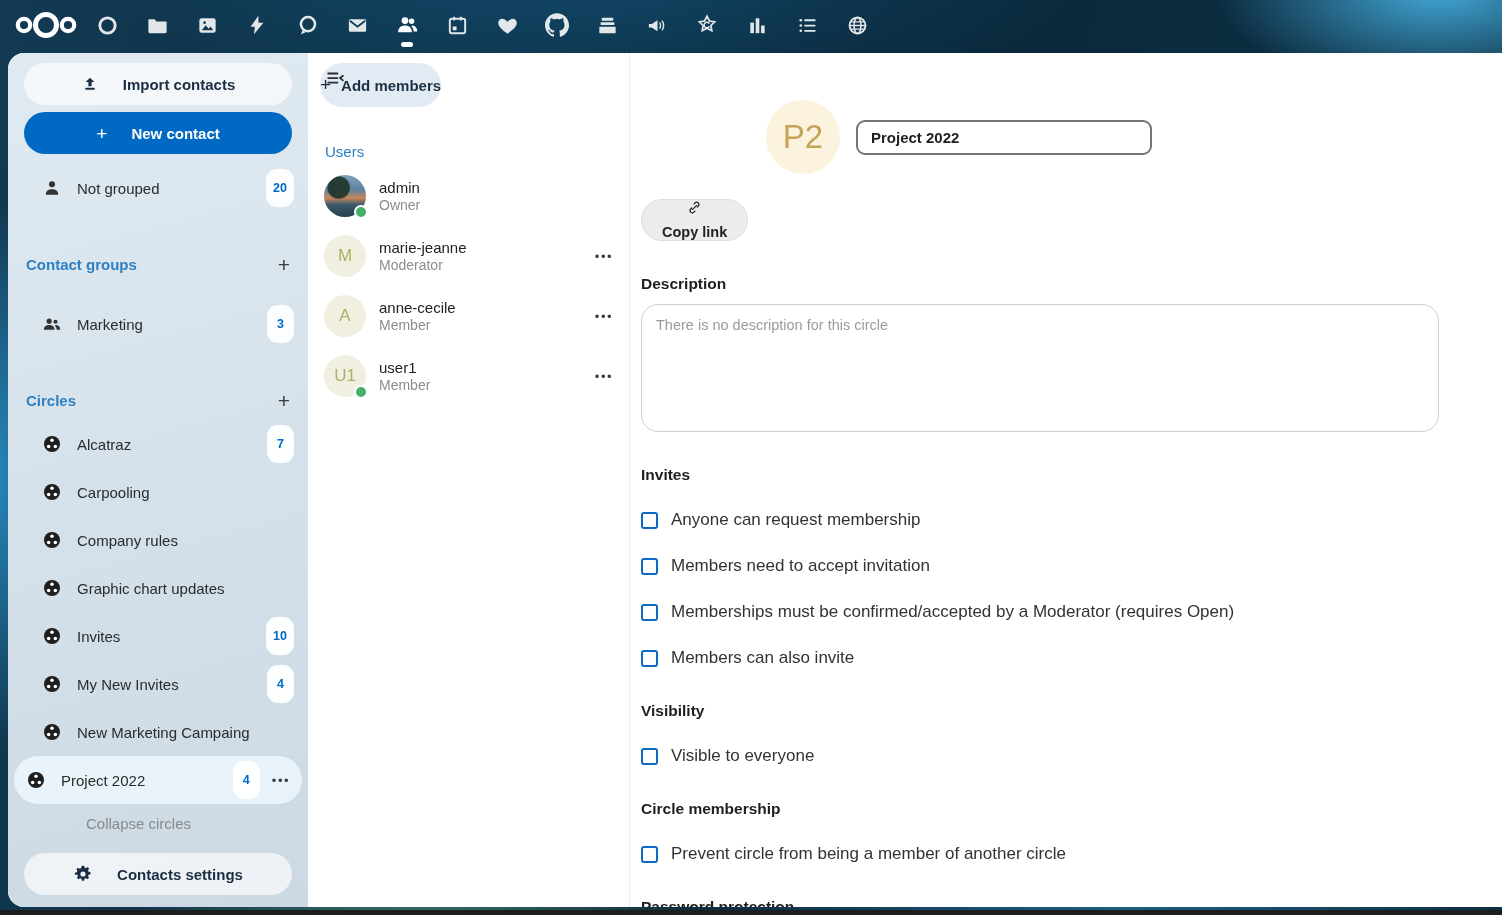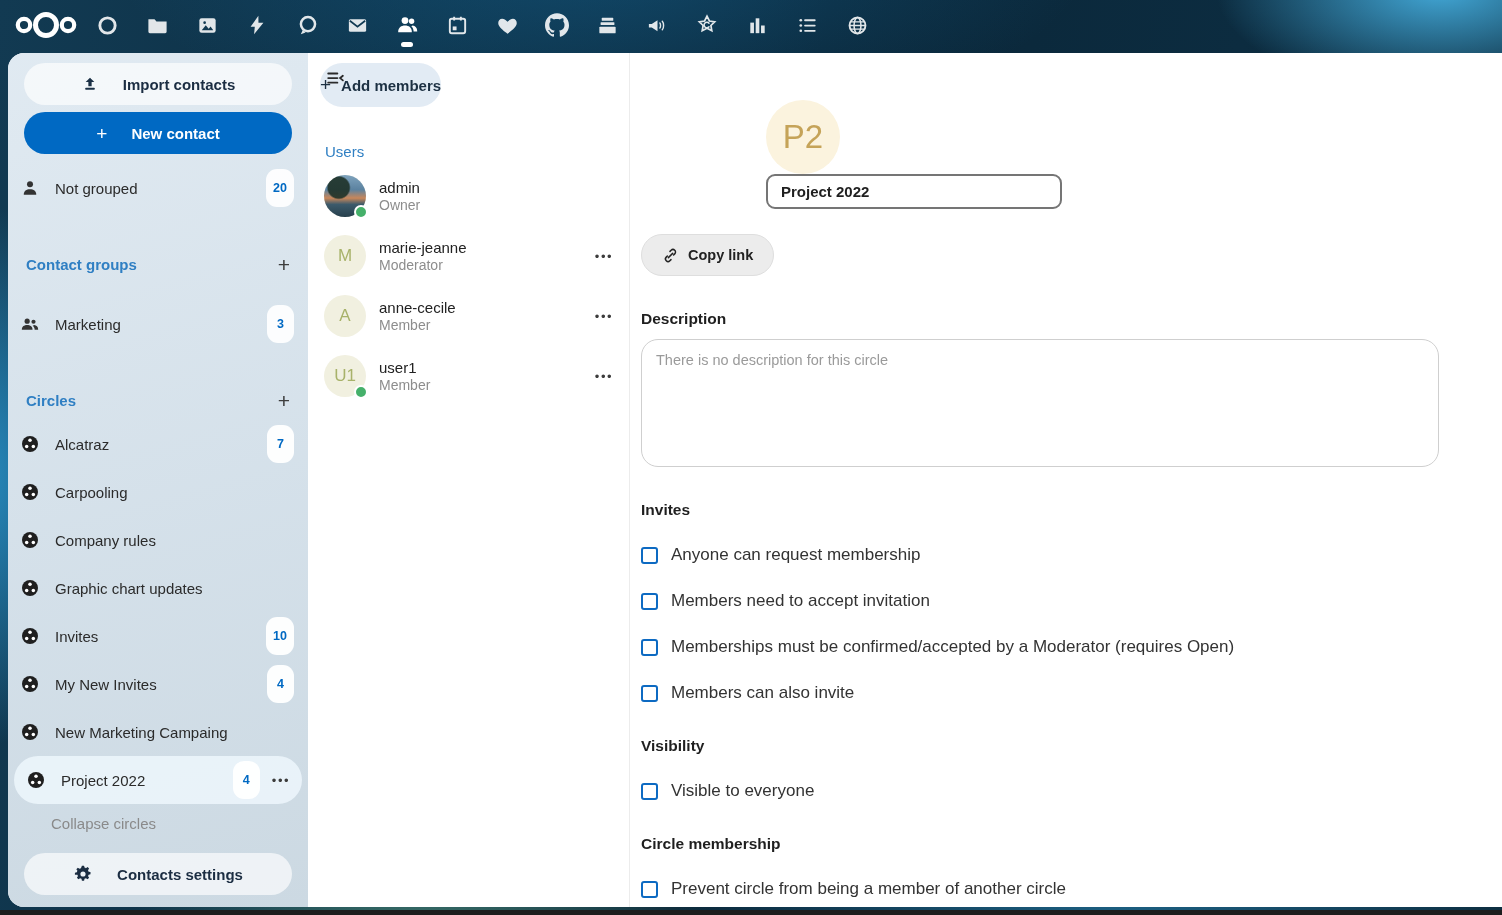--- a/index.html
+++ b/index.html
@@ -36,37 +36,37 @@
   
   .sidebar { width:300px; flex:0 0 300px; display:flex; flex-direction:column;
     background:linear-gradient(165deg, rgba(223,233,241,.96) 0%, rgba(209,222,232,.93) 55%, rgba(200,214,224,.93) 100%);
     padding-top:10px; }
   .pill-btn { display:flex; align-items:center; justify-content:center; gap:24px;
     height:42px; margin:0 16px; border-radius:21px; border:none; cursor:pointer;
     font-weight:bold; font-size:15px; font-family:inherit; }
   .pill-btn.light { background:rgba(255,255,255,.66); color:#1b2d42; }
   .pill-btn.primary { background:#0069c3; color:#fff; margin-top:7px; }
   .pill-btn .plus { font-size:19px; font-weight:400; line-height:1; }
-  .side-row { display:flex; align-items:center; height:44px; padding:0 14px 0 12px; cursor:pointer; }
+  .side-row { display:flex; align-items:center; height:44px; padding:0 14px 0 34px; cursor:pointer; }
   .side-row .row-icon { width:20px; height:20px; margin-right:15px; flex:0 0 20px; }
   .side-row .row-label { flex:1; font-size:15px; color:#2b2b2b; white-space:nowrap; overflow:hidden; text-overflow:ellipsis; }
   .badge { min-width:27px; height:38px; padding:0 7px; border-radius:11px; background:rgba(255,255,255,.92);
     color:#0069c3; font-size:12.5px; font-weight:bold; display:flex; align-items:center; justify-content:center; }
   .section-head { display:flex; align-items:center; height:40px; padding:0 18px; }
   .section-head .head-label { flex:1; color:#2f7fc3; font-weight:bold; font-size:15px; }
   .section-head .head-plus { background:none; border:none; font-size:21px; color:#3d3d3d; cursor:pointer; line-height:1; font-family:inherit; }
   .not-grouped { margin-top:12px; }
   .group-list { margin-top:18px; }
   .gap-lg { height:34px; }
   .circle-list .side-row { height:48px; }
   .circle-list .side-row.selected { background:rgba(234,243,250,.95); border-radius:24px; margin:0 6px; padding:0 12px 0 12px; }
   .row-menu { background:none; border:none; color:#3c3c3c; font-size:13px; letter-spacing:1.5px; cursor:pointer; margin-left:12px; font-family:inherit; }
   .circle-list .badge { background:rgba(255,255,255,.95); }
   .collapse-circles { background:none; border:none; font-family:inherit; text-align:left;
-    color:#8a8a8a; font-size:15px; height:38px; padding-left:43px; cursor:pointer; }
+    color:#8a8a8a; font-size:15px; height:38px; padding-left:78px; cursor:pointer; }
   .settings-wrap { margin-top:auto; padding:10px 0 12px; }
   .gear-glyph { width:20px; height:20px; }
 
   
   .members { width:322px; flex:0 0 322px; background:#fff; border-right:1px solid #ececec;
     position:relative; padding-top:10px; }
   .members-collapse { position:absolute; left:16px; top:15px; width:24px; height:24px;
     background:none; border:none; cursor:pointer; z-index:2; }
   .add-members { display:flex; align-items:center; justify-content:center; gap:10px;
     height:44px; margin:0 12px; border-radius:22px; border:none; cursor:pointer;
@@ -80,28 +80,28 @@
       radial-gradient(circle at 35% 30%, rgba(30,50,40,.9) 0 26%, transparent 30%),
       linear-gradient(180deg,#7fa3bd 0%,#5b82a0 35%,#c9875a 55%,#3c5a6b 70%,#27404d 100%); }
   .status-dot { position:absolute; right:-2px; bottom:-2px; width:14px; height:14px; border-radius:50%;
     background:#45b06a; border:2px solid #fff; }
   .user-meta { margin-left:13px; flex:1; min-width:0; }
   .user-name { font-size:15px; color:#222; }
   .user-role { font-size:14px; color:#8d8d8d; margin-top:1px; }
 
   
   .main { flex:1; background:#fff; position:relative; overflow:hidden; padding-left:11px; }
-  .head-row { display:flex; margin:47px 0 0 125px;flex-direction:column; }
+  .head-row { display:flex; align-items:center; gap:16px; margin:47px 0 0 125px; }
   .big-avatar { width:74px; height:74px; border-radius:50%; background:#fbf3de; color:#c5a358;
     font-size:33px; display:flex; align-items:center; justify-content:center; cursor:pointer; }
   .name-input { width:296px; height:35px; border:2px solid #757575; border-radius:9px;
     padding:0 13px; font-weight:bold; font-size:15px; color:#1f1f1f; font-family:inherit; outline:none; }
   .copy-link { display:inline-flex; align-items:center; gap:9px; height:42px; padding:0 20px;
     margin-top:25px; border-radius:21px; background:#ececec; border:1px solid #dedede;
-    font-weight:bold; font-size:14.5px; color:#222; cursor:pointer; font-family:inherit; }
+    font-weight:bold; font-size:14.5px; color:#222; cursor:pointer; font-family:inherit;flex-direction:column; }
   .desc-head { margin-top:34px; font-size:15.5px; font-weight:bold; color:#1f1f1f; }
   .desc-area { display:block; margin-top:11px; width:798px; height:128px; resize:none;
     border:1.5px solid #cfcfcf; border-radius:17px; padding:12px 14px; font-size:14.5px;
     font-family:inherit; color:#333; outline:none; }
   .desc-area::placeholder { color:#9a9a9a; }
   .opt-section .sec-head { margin-top:34px; font-size:15.5px; font-weight:bold; color:#1f1f1f; }
   .opt-row { display:flex; align-items:center; gap:13px; margin-top:26px; cursor:pointer; }
   .checkbox { width:17px; height:17px; border:2px solid #0d6ac2; border-radius:3px; background:#fff; flex:0 0 17px; }
   .opt-label { font-size:17px; color:#333; }
 </style>

